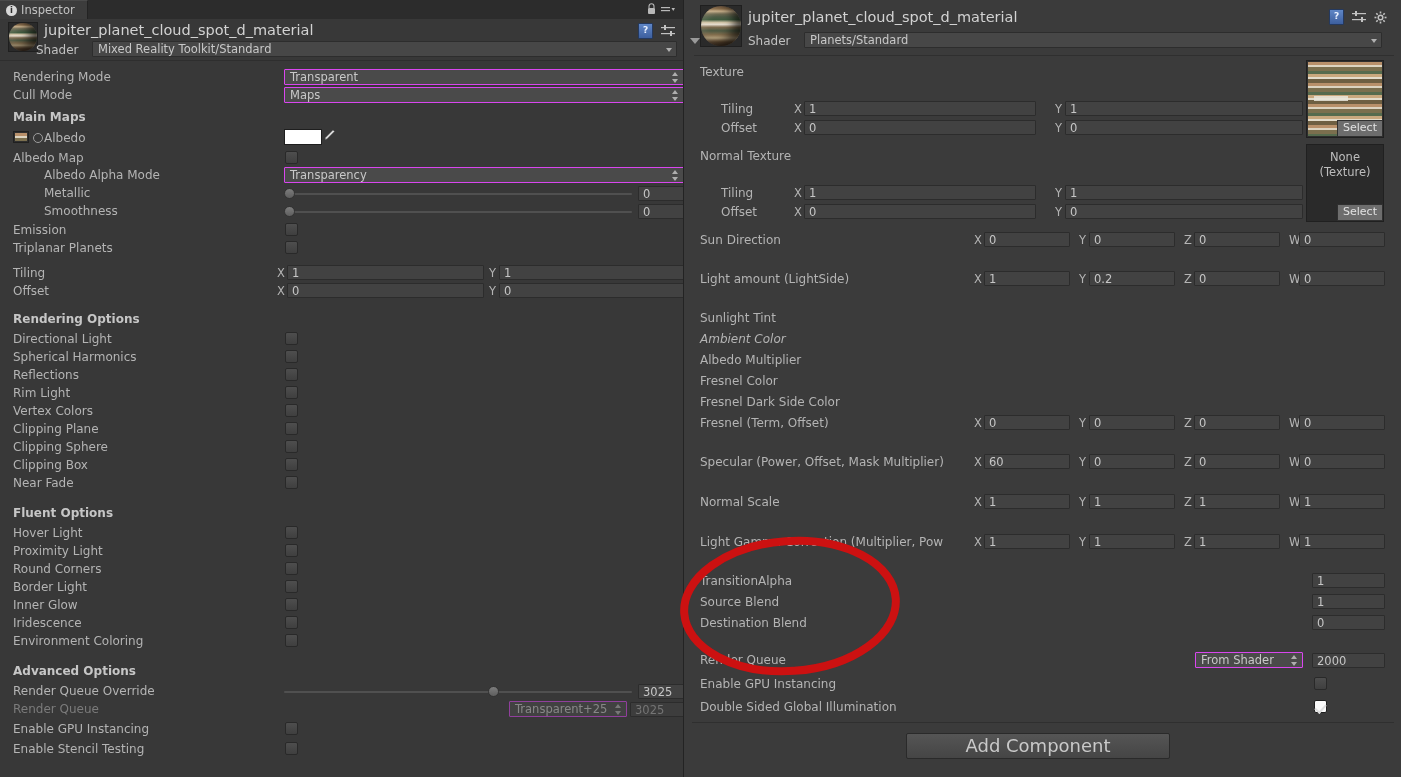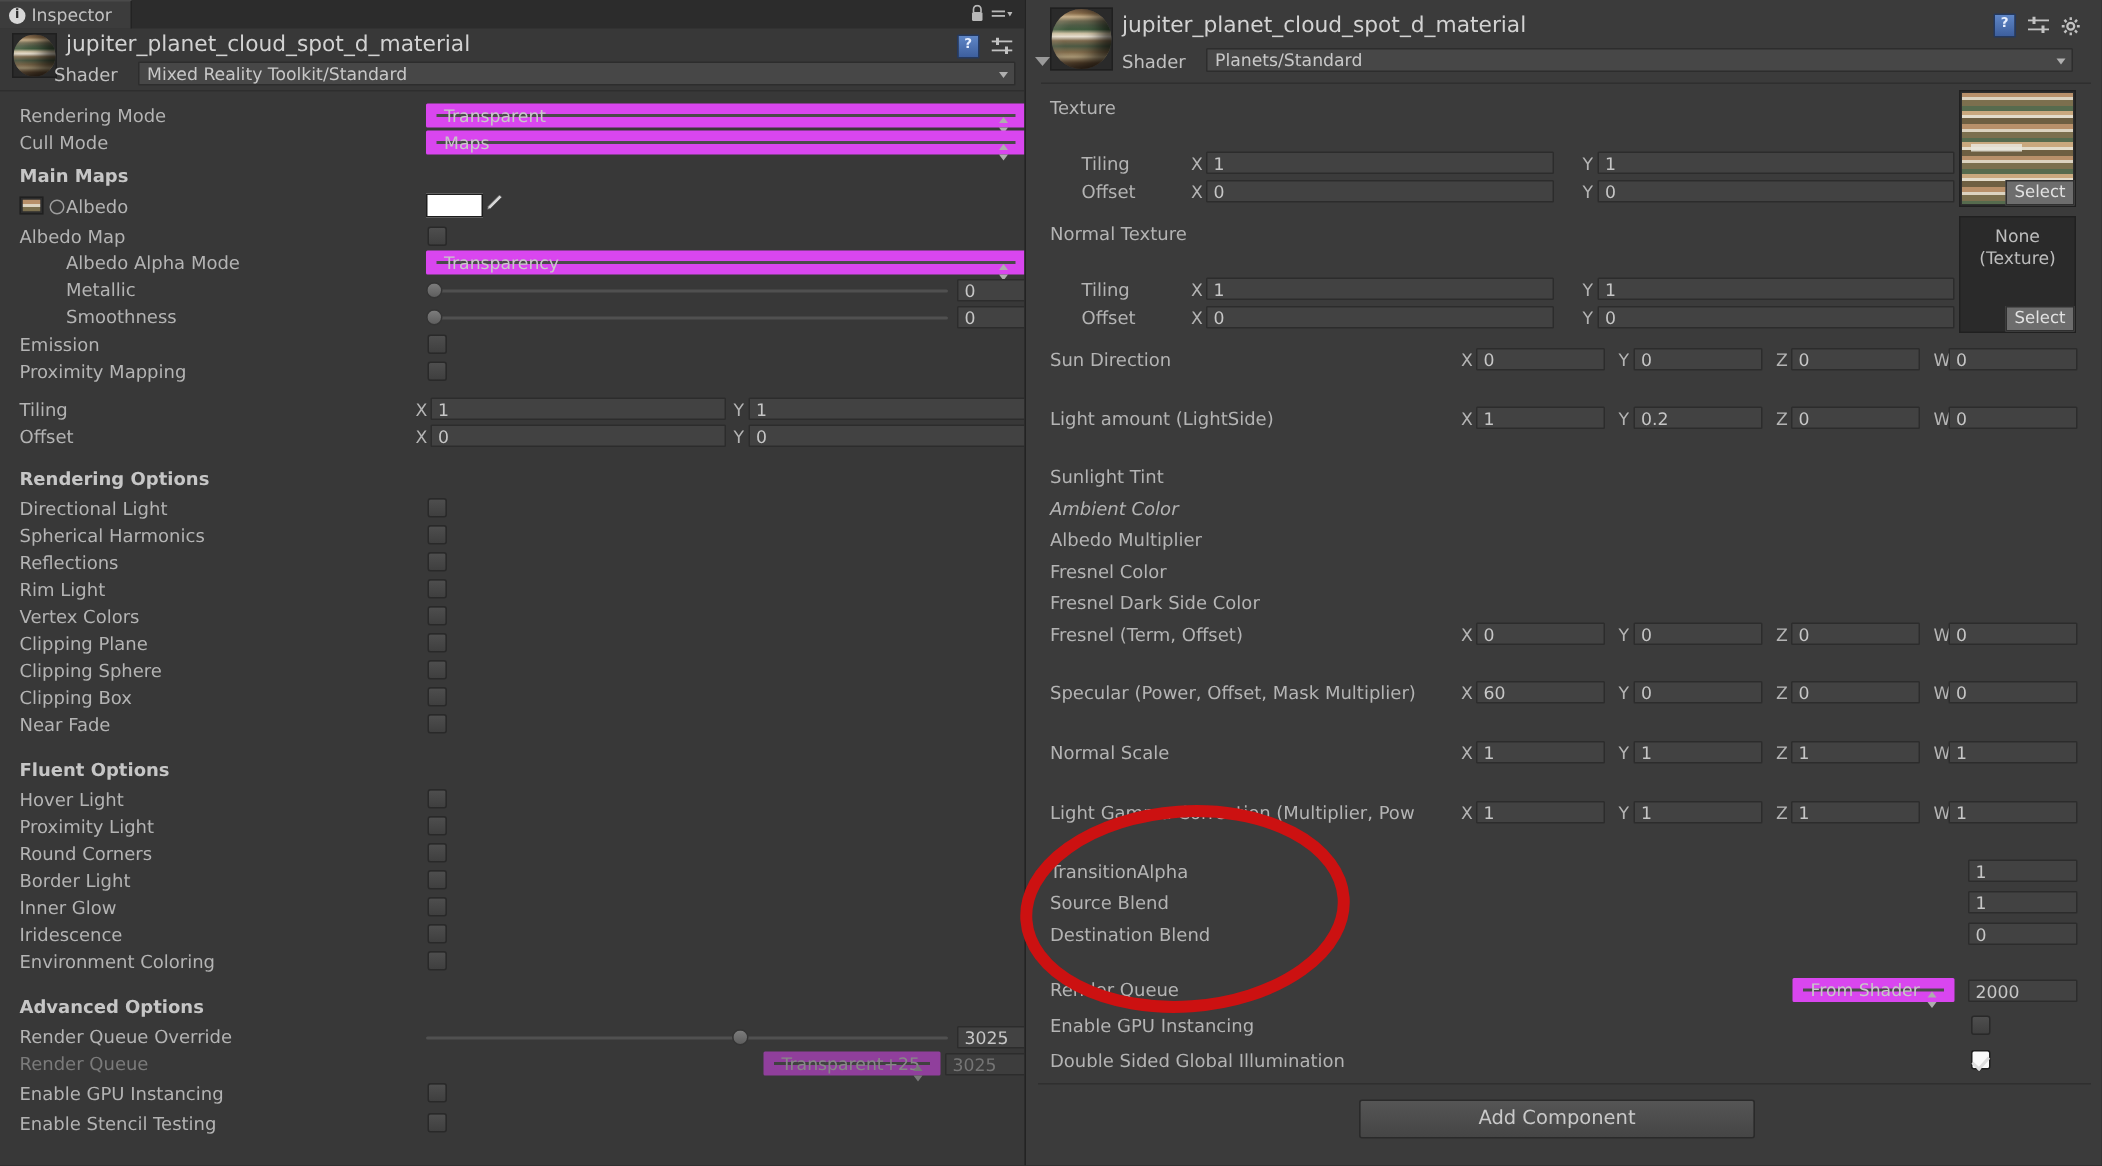--- a/index.html
+++ b/index.html
@@ -52,21 +52,21 @@
 
   .sep{position:absolute;left:0;width:100%;height:1px;background:#2e2e2e;}
   .lab{position:absolute;font-size:12px;color:#b4b4b4;white-space:nowrap;}
   .lab.dim{color:#7b7b7b;}
   .sec{position:absolute;font-size:12px;font-weight:bold;color:#c6c6c6;white-space:nowrap;}
 
   .field{position:absolute;height:15px;background:#424242;border:1px solid #2c2c2c;
     border-radius:1px;box-sizing:border-box;font-size:11.5px;color:#c6c6c6;
     display:flex;align-items:center;padding-left:4px;}
   .field.disabled{color:#757575;background:#3d3d3d;}
-  .popup{position:absolute;height:16px;background:#4a4a4a;border:7px solid #d946ef;
+  .popup{position:absolute;height:16px;background:#4a4a4a;border:1px solid #d946ef;
     border-radius:1px;box-sizing:border-box;font-size:11.5px;color:#c8c8c8;
     display:flex;align-items:center;padding-left:5px;}
   .popup .upd{position:absolute;right:5px;top:2px;width:0;height:0;
     border-left:3px solid transparent;border-right:3px solid transparent;border-bottom:4px solid #aeaeae;}
   .popup .dnd{position:absolute;right:5px;top:8px;width:0;height:0;
     border-left:3px solid transparent;border-right:3px solid transparent;border-top:4px solid #aeaeae;}
 
   .axis{position:absolute;font-size:11.5px;color:#b4b4b4;}
 
   .cbox{position:absolute;width:13px;height:13px;border:1px solid #292929;border-radius:2px;
@@ -94,21 +94,21 @@
         #c9a87e 12px,#c9a87e 15px,
         #e3dccb 15px,#e3dccb 17px,
         #6e5f42 17px,#6e5f42 21px);}
   .jband::after{content:"";position:absolute;left:6px;top:34px;width:34px;height:5px;
     background:#e9e6dc;opacity:.85;}
   .selbtn{position:absolute;background:#6d6d6d;border:1px solid #303030;color:#e2e2e2;
     font-size:11px;text-align:center;}
   .nonetex{position:absolute;width:100%;text-align:center;font-size:11.5px;color:#bdbdbd;line-height:14px;}
 
   .addcomp{position:absolute;background:linear-gradient(#555,#454545);border:1px solid #2a2a2a;
-    border-radius:2px;color:#c9c9c9;font-size:13px;text-align:center;}
+    border-radius:2px;color:#c9c9c9;font-size:18px;text-align:center;}
 
   .divider{position:absolute;height:1px;background:#2f2f2f;}
 
   
   #annot{position:absolute;pointer-events:none;}
 </style>
 </head>
 <body>
 
 <div class="panel" id="left-panel">
@@ -198,21 +198,21 @@
   <div class="lab" style="left:44px;top:204px;">Smoothness</div>
   <div class="slider" style="left:284px;top:206px;width:348px;">
     <div class="trk"></div>
       <div class="knb" style="left:0;"></div>
   </div>
   <div class="field" style="left:638px;top:204px;width:46px;">0</div>
 
   <div class="lab" style="left:13px;top:223px;">Emission</div>
   <div class="cbox" style="left:285px;top:223px;"></div>
 
-  <div class="lab" style="left:13px;top:241px;">Proximity Mapping</div>
+  <div class="lab" style="left:13px;top:241px;">Triplanar Planets</div>
   <div class="cbox" style="left:285px;top:241px;"></div>
 
   <div class="lab" style="left:13px;top:266px;">Tiling</div>
   <span class="axis" style="left:277px;top:266px;">X</span>
   <div class="field" style="left:287px;top:265px;width:197px;">1</div>
   <span class="axis" style="left:489px;top:266px;">Y</span>
   <div class="field" style="left:499px;top:265px;width:197px;">1</div>
 
   <div class="lab" style="left:13px;top:284px;">Offset</div>
   <span class="axis" style="left:277px;top:284px;">X</span>

